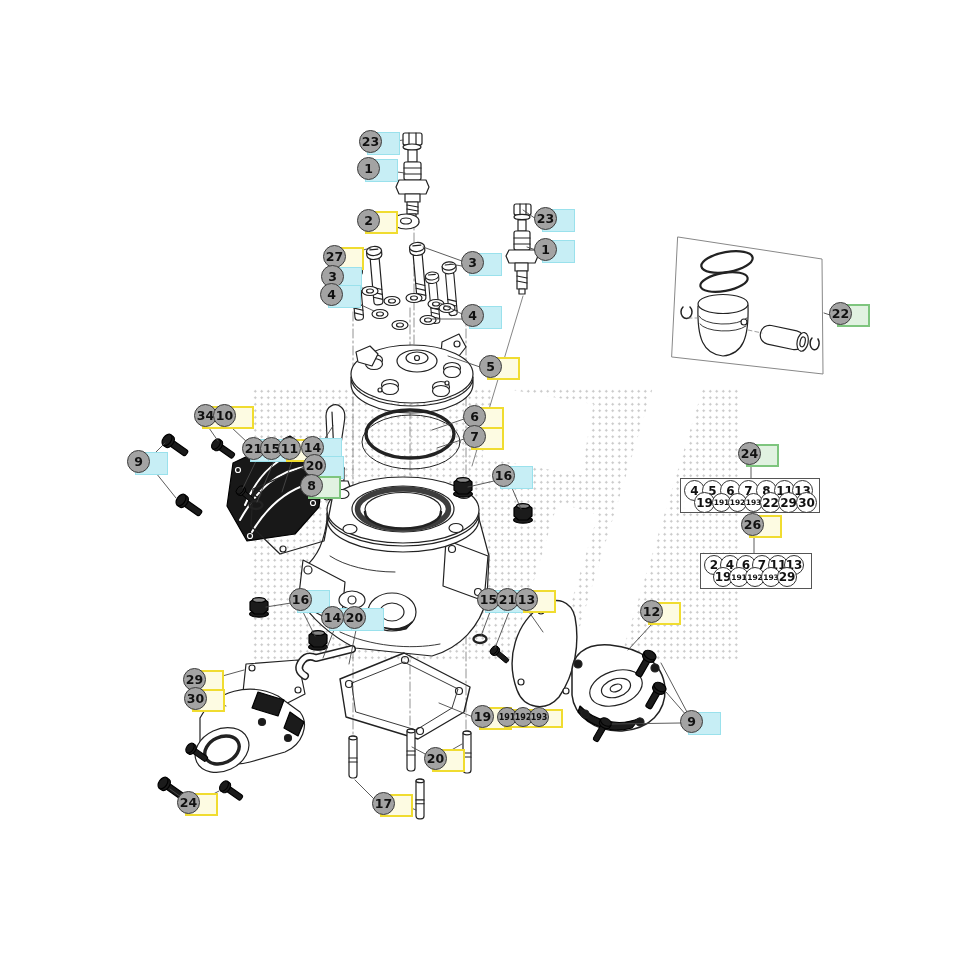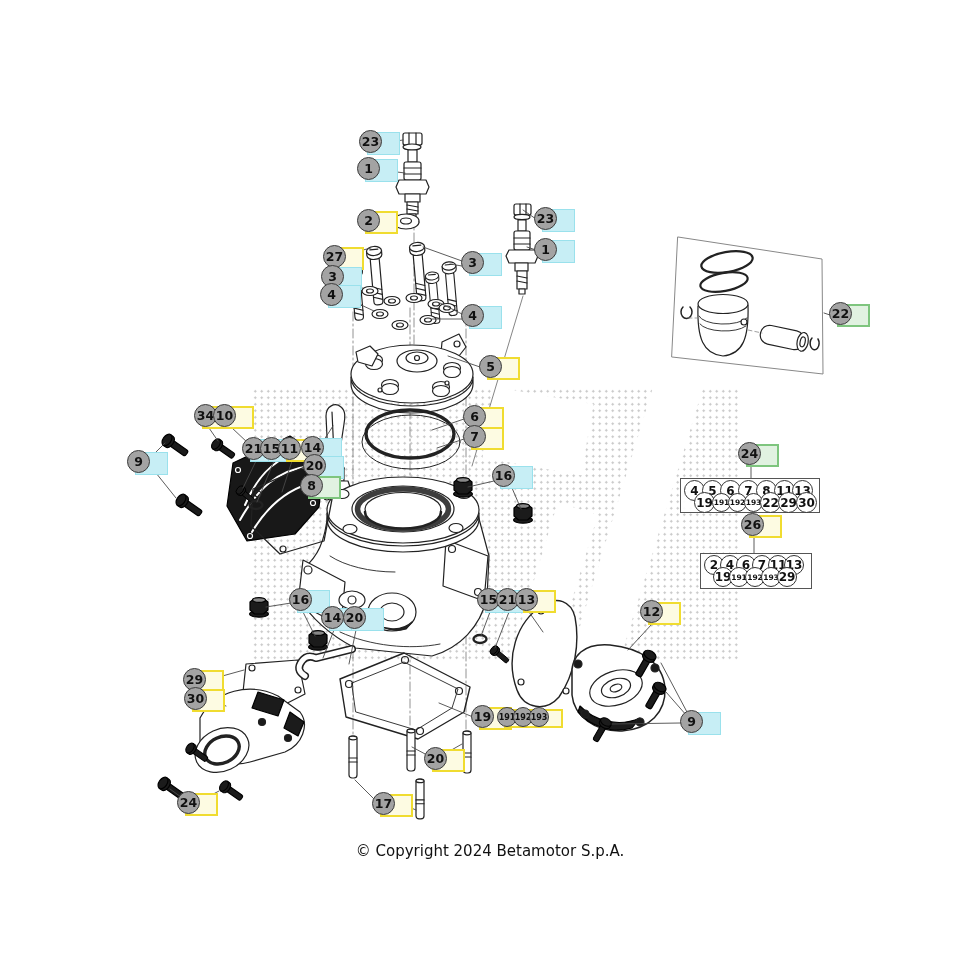--- a/index.html
+++ b/index.html
@@ -590,14 +590,13 @@
       <div class="callout hl-yellow small" style="left: 540px; top: 718px;">
         <span class="hl"></span>
         <span class="num">193</span>
       </div>
       <div class="callout hl-cyan" style="left: 693px; top: 723px;">
         <span class="hl"></span>
         <span class="num">9</span>
       </div>
     </div>
 
-  <div class="copyright">© Copyright 2024 Betamotor S.p.A.</div>
 </div>
 
 </body></html>

